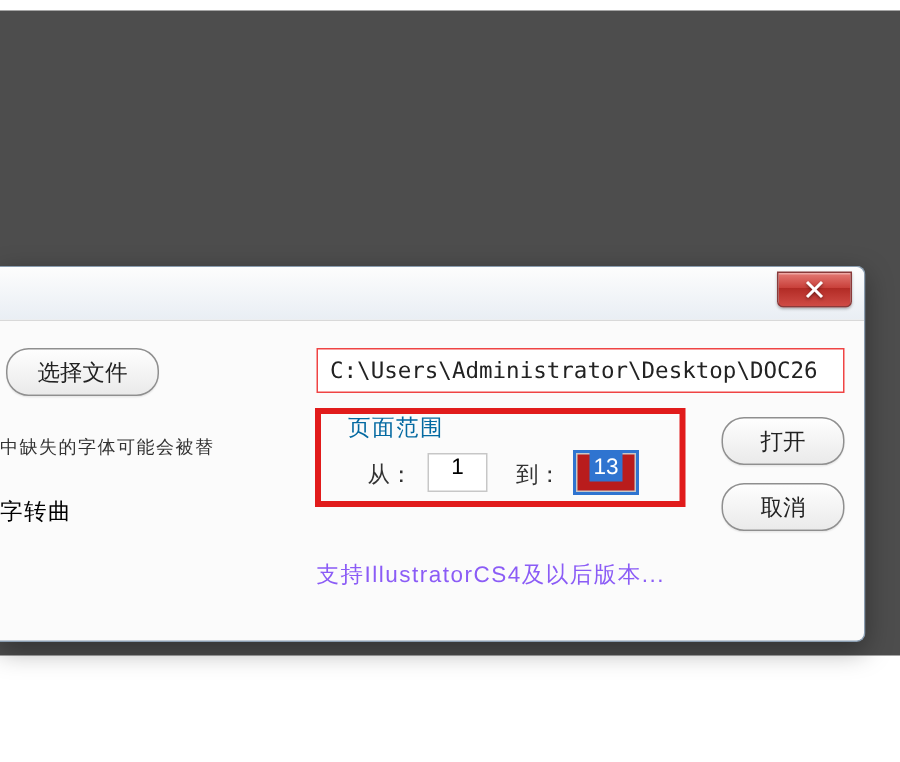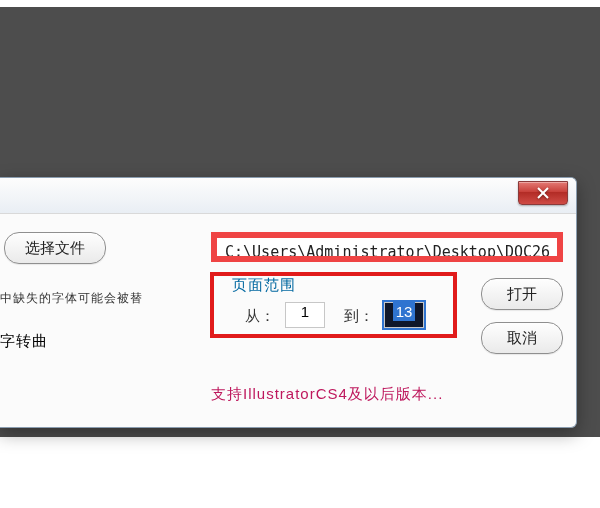--- a/index.html
+++ b/index.html
@@ -7,32 +7,32 @@
 .dark-area{position:absolute;left:0;top:7px;width:600px;height:430px;background:#4d4d4d}
 .dialog{position:absolute;left:0;top:177px;width:576px;height:249px;background:#fbfbfb;border:1px solid #8a9db0;border-left:none;border-radius:0 6px 6px 0;box-shadow:0 6px 18px rgba(0,0,0,.35)}
 .titlebar{position:relative;height:35px;border-bottom:1px solid #d9d9d9;background:linear-gradient(#fdfdfd,#e9eef4);border-radius:0 6px 0 0}
 .close-btn{position:absolute;right:8px;top:3px;width:48px;height:22px;border:1px solid #8a3a3a;border-radius:0 0 4px 4px;background:linear-gradient(#e47a74,#c8403a 45%,#b22b25 46%,#cf4b45);display:flex;align-items:center;justify-content:center;box-shadow:inset 0 1px 0 rgba(255,255,255,.35),0 1px 2px rgba(0,0,0,.3);cursor:pointer}
 .close-x{width:12px;height:12px;stroke:#fff;stroke-width:2;filter:drop-shadow(0 1px 1px rgba(0,0,0,.4))}
 .body{position:relative;height:213px}
 .pill-btn{position:absolute;height:30px;border:1px solid #8f8f8f;border-radius:15px;background:linear-gradient(#fefefe,#eaeaea);font-size:15px;color:#222;display:flex;align-items:center;justify-content:center;cursor:pointer;box-shadow:0 1px 1px rgba(0,0,0,.08)}
 .select-file{left:4px;top:18px;width:100px}
 .open-btn{right:13px;top:64px;width:80px}
 .cancel-btn{right:13px;top:108px;width:80px}
-.path-box{position:absolute;left:211px;top:18px;right:13px;height:30px;border:6px solid #ef4444;background:#fff;box-sizing:border-box;padding:0 8px;font-family:"SimSun",monospace;font-size:15px;line-height:28px;color:#222;white-space:nowrap;overflow:hidden}
+.path-box{position:absolute;left:211px;top:18px;right:13px;height:30px;border:1px solid #ef4444;background:#fff;box-sizing:border-box;padding:0 8px;font-family:"SimSun",monospace;font-size:15px;line-height:28px;color:#222;white-space:nowrap;overflow:hidden}
 .warn1{position:absolute;left:0;top:76px;font-size:12px;letter-spacing:1px;color:#333}
 .warn2{position:absolute;left:0;top:118px;font-size:15px;letter-spacing:1px;color:#000000}
 .highlight{position:absolute;left:210px;top:58px;width:247px;height:66px;border:4px solid #e11b1b;box-sizing:border-box}
 .group-label{position:absolute;left:232px;top:62px;font-size:15px;color:#0369a1;letter-spacing:1px}
 .from-label{position:absolute;left:245px;top:93px;font-size:15px;color:#333}
 .to-label{position:absolute;left:344px;top:93px;font-size:15px;color:#333}
 .num-input{position:absolute;top:88px;width:40px;height:26px;border:1px solid #c7c7c7;background:#fff;font-size:15px;text-align:center;box-sizing:border-box}
 .num-from{left:285px}
-.num-to{left:384px;outline:2px solid #2f74d0;background:#0f172a}
+.num-to{left:384px;outline:2px solid #2f74d0;background:#b91c1c}
 .num-to .sel{background:#2f74d0;color:#fff;padding:1px 3px}
-.footer-note{position:absolute;left:211px;top:171px;font-size:15px;color:#be185d;letter-spacing:1px}
+.footer-note{position:absolute;left:211px;top:160px;font-size:15px;color:#8b5cf6;letter-spacing:1px}
 </style>
 </head>
 <body>
 
 <div class="stage">
   <div class="dark-area"></div>
 
   <div class="dialog">
     <div class="titlebar">
       <div class="close-btn">

